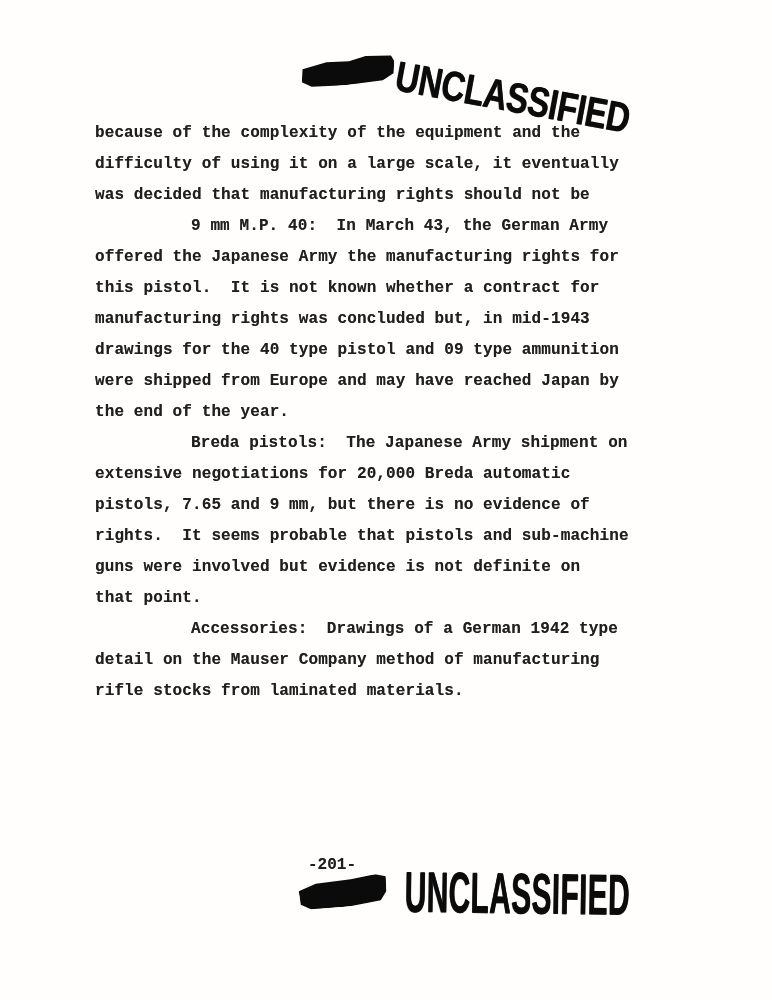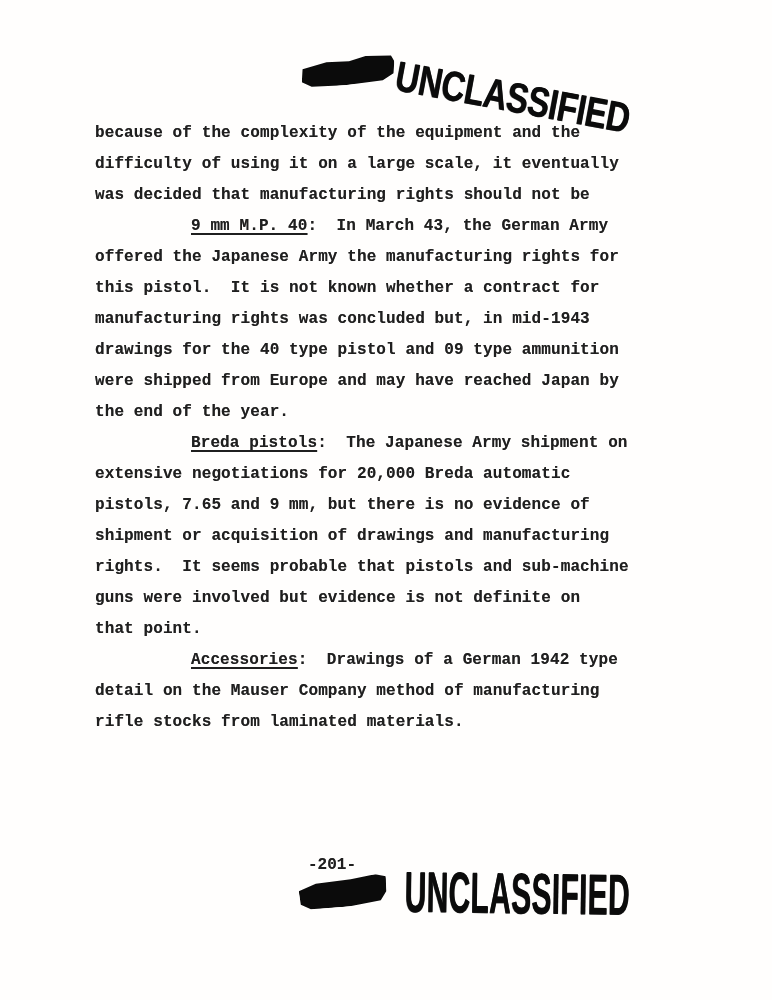--- a/index.html
+++ b/index.html
@@ -28,21 +28,20 @@
     line-height: 31px;
     letter-spacing: 0.1px;
   }
   .line {
     white-space: pre;
     height: 31px;
     text-shadow: 0 0 0.6px rgba(25,25,25,0.55);
   }
   .line.indent { padding-left: 96px; }
   .underlined {
-    text-decoration: underline;
     text-decoration-thickness: 1.5px;
     text-underline-offset: 3px;
   }
   
   .page-number {
     position: absolute;
     left: 308px;
     top: 856px;
     color: var(--ink, #1f1f1f);
     font-size: 16px;
@@ -110,21 +109,20 @@
       <div class="line indent"><span class="underlined">9 mm M.P. 40</span><span>:  In March 43, the German Army</span></div>
       <div class="line"><span>offered the Japanese Army the manufacturing rights for</span></div>
       <div class="line"><span>this pistol.  It is not known whether a contract for</span></div>
       <div class="line"><span>manufacturing rights was concluded but, in mid-1943</span></div>
       <div class="line"><span>drawings for the 40 type pistol and 09 type ammunition</span></div>
       <div class="line"><span>were shipped from Europe and may have reached Japan by</span></div>
       <div class="line"><span>the end of the year.</span></div>
       <div class="line indent"><span class="underlined">Breda pistols</span><span>:  The Japanese Army shipment on</span></div>
       <div class="line"><span>extensive negotiations for 20,000 Breda automatic</span></div>
       <div class="line"><span>pistols, 7.65 and 9 mm, but there is no evidence of</span></div>
-      <div class="line"><span>shipment or acquisition of drawings and manufacturing</span></div>
       <div class="line"><span>rights.  It seems probable that pistols and sub-machine</span></div>
       <div class="line"><span>guns were involved but evidence is not definite on</span></div>
       <div class="line"><span>that point.</span></div>
       <div class="line indent"><span class="underlined">Accessories</span><span>:  Drawings of a German 1942 type</span></div>
       <div class="line"><span>detail on the Mauser Company method of manufacturing</span></div>
       <div class="line"><span>rifle stocks from laminated materials.</span></div>
     </div>
 
   <div class="page-number">-201-</div>
 

